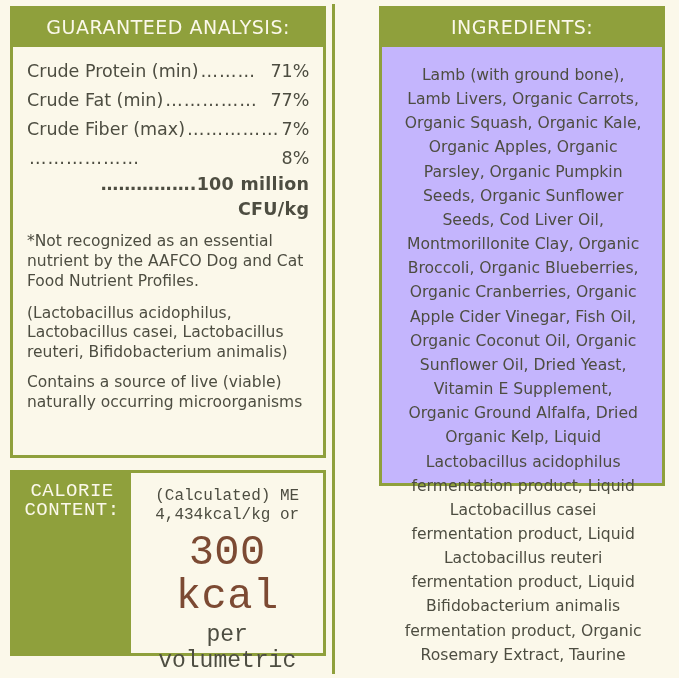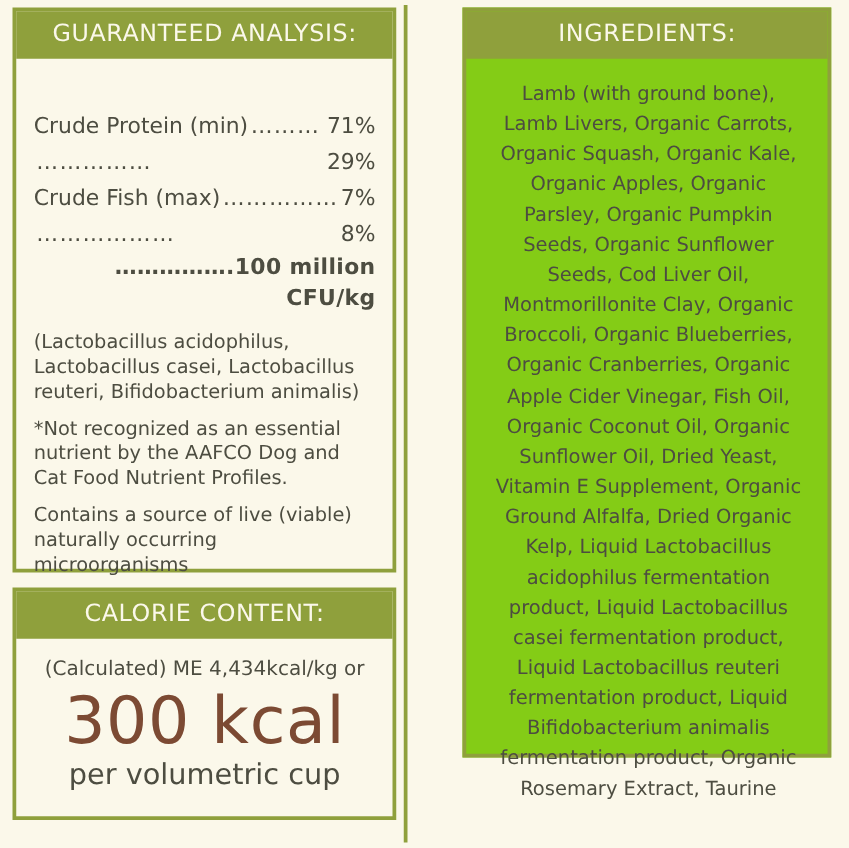--- a/index.html
+++ b/index.html
@@ -22,20 +22,21 @@
     display: flex;
     flex-direction: row;
     gap: 0;
   }
   .col-left {
     width: 330px;
     box-sizing: border-box;
     padding: 6px 0 0 10px;
     display: flex;
     flex-direction: column;
+    align-items: center;
   }
   .divider {
     width: 3px;
     background: #8fa03c;
     margin: 4px 6px 4px 6px;
     flex: 0 0 auto;
   }
   .col-right {
     flex: 1 1 auto;
     box-sizing: border-box;
@@ -43,23 +44,23 @@
     display: flex;
     flex-direction: column;
   }
   .panel-box {
     border: 3px solid #8fa03c;
     background: #fbf8ea;
     box-sizing: border-box;
   }
   .panel-right {
     border: 3px solid #8fa03c;
-    background: #84cc16;
-    box-sizing: border-box;
-    height: 600px;
+    background: #c4b5fd;
+    box-sizing: border-box;
+    height: 480px;
     display: flex;
     flex-direction: column;
     align-items: center;
     margin-left: 32px;
   }
   .header-band {
     background: #8fa03c;
     color: #fbf8ea;
     text-align: center;
     font-size: 19px;
@@ -83,21 +84,20 @@
     height: 452px;
     display: flex;
     flex-direction: column;
   }
   .ga-body {
     padding: 12px 14px 4px 14px;
     font-size: 17.5px;
     line-height: 1.42;
     color: #4d4d41;
     flex: 1 1 auto;
-    margin-top: 30px;
   }
   .ga-row {
     display: flex;
     align-items: baseline;
     white-space: nowrap;
     margin-bottom: 4px;
   }
   .ga-label {
     flex: 0 0 auto;
   }
@@ -124,33 +124,34 @@
     margin: 10px 0 0 0;
     color: #4d4d41;
   }
   .note.first {
     margin-top: 12px;
   }
   .calorie-box {
     margin-top: 12px;
     height: 186px;
     display: flex;
-    flex-direction: column;
+    flex-direction: row;
+    font-family: Liberation Mono, monospace;
   }
   .cal-body {
     padding: 14px 10px 6px 10px;
     text-align: center;
     color: #4d4d41;
   }
   .cal-line1 {
     font-size: 16px;
     line-height: 1.2;
   }
   .cal-big {
-    font-size: 52px;
+    font-size: 42px;
     color: #7c4a33;
     margin: 6px 0 2px 0;
     line-height: 1.05;
     letter-spacing: 0.5px;
   }
   .cal-sub {
     font-size: 23px;
   }
   .ing-body {
     padding: 16px 18px 10px 20px;
@@ -171,40 +172,41 @@
       <div class="header-band">GUARANTEED ANALYSIS:</div>
       <div class="ga-body">
 
         <div class="ga-row">
           <span class="ga-label">Crude Protein (min)</span>
           <span class="ga-dots">………</span>
           <span class="ga-value">71%</span>
         </div>
 
         <div class="ga-row">
+          <span class="ga-label">Crude Fat (min)</span>
           <span class="ga-dots">……………</span>
-          <span class="ga-value">29%</span>
-        </div>
-
-        <div class="ga-row">
-          <span class="ga-label">Crude Fish (max)</span>
+          <span class="ga-value">77%</span>
+        </div>
+
+        <div class="ga-row">
+          <span class="ga-label">Crude Fiber (max)</span>
           <span class="ga-dots">……………</span>
           <span class="ga-value">7%</span>
         </div>
 
         <div class="ga-row">
           <span class="ga-dots">………………</span>
           <span class="ga-value">8%</span>
         </div>
 
 
         <div class="ga-row-cont">…………….100 million CFU/kg</div>
 
+        <div class="note">*Not recognized as an essential nutrient by the AAFCO Dog and Cat Food Nutrient Profiles.</div>
         <div class="note first">(Lactobacillus acidophilus, Lactobacillus casei, Lactobacillus reuteri, Bifidobacterium animalis)</div>
-        <div class="note">*Not recognized as an essential nutrient by the AAFCO Dog and Cat Food Nutrient Profiles.</div>
         <div class="note">Contains a source of live (viable) naturally occurring microorganisms</div>
 
       </div>
     </div>
 
     <div class="panel-box calorie-box">
       <div class="header-band">CALORIE CONTENT:</div>
       <div class="cal-body">
         <div class="cal-line1">(Calculated) ME 4,434kcal/kg or</div>
         <div class="cal-big">300 kcal</div>

